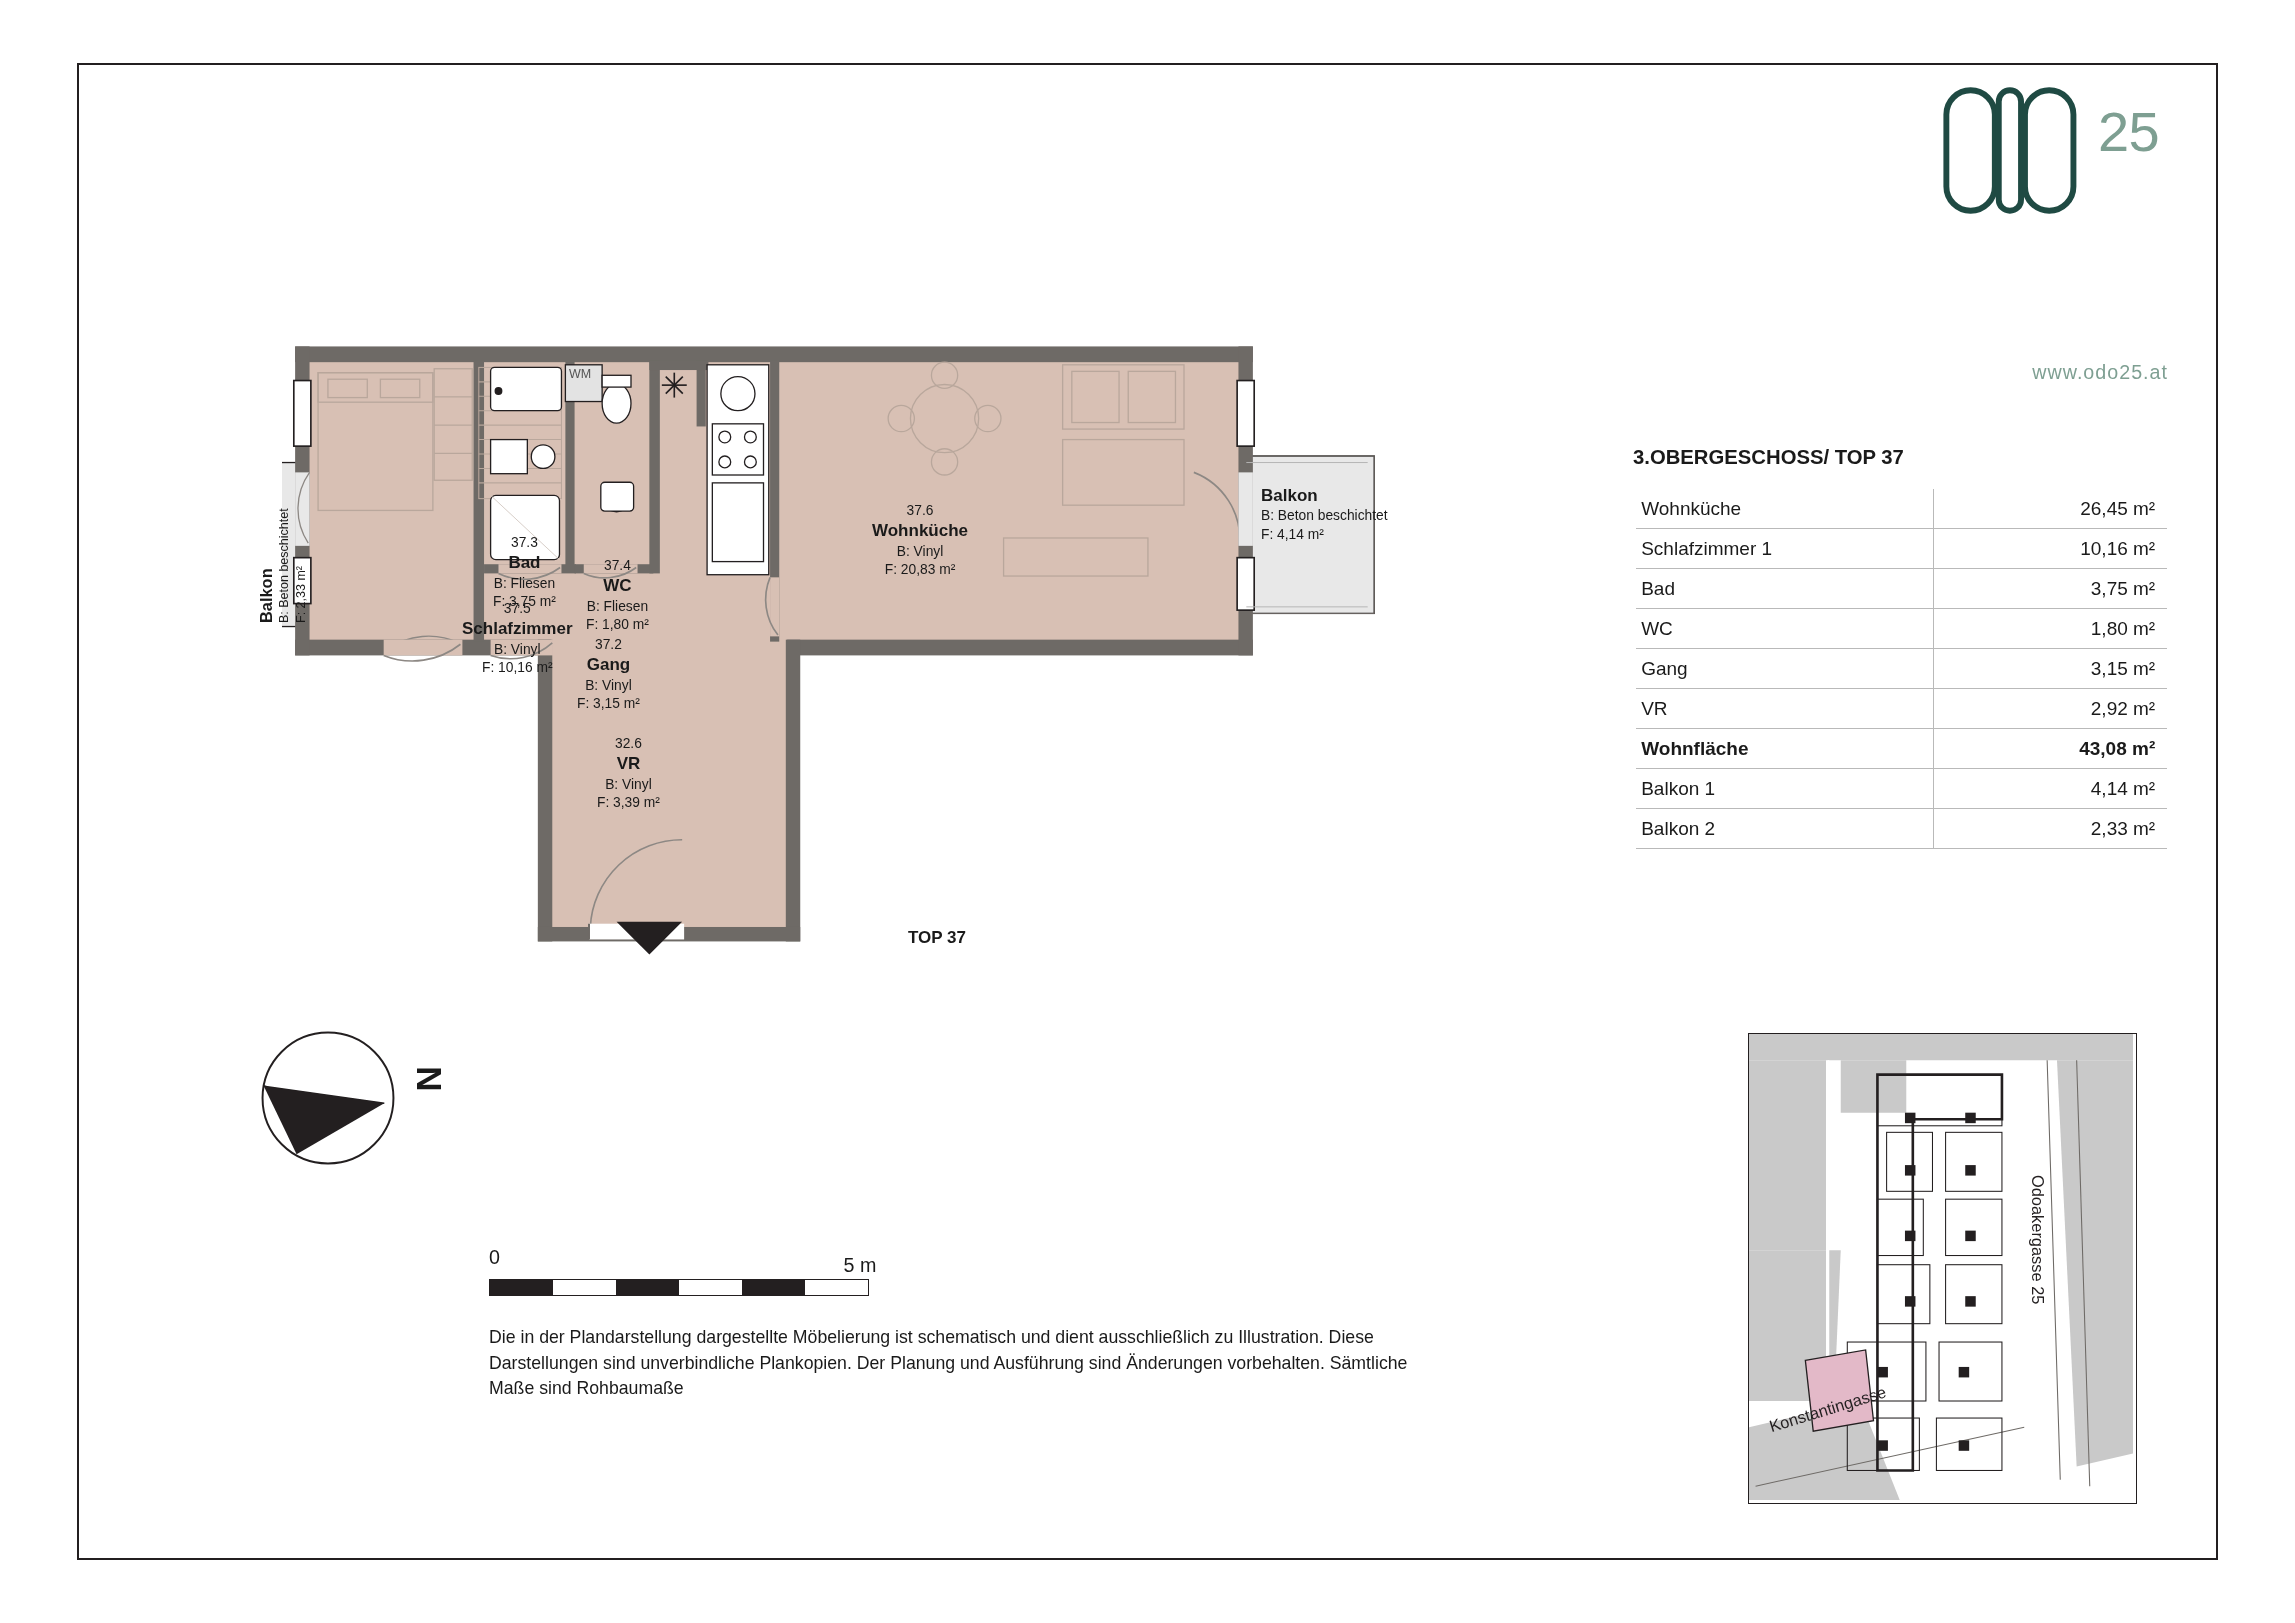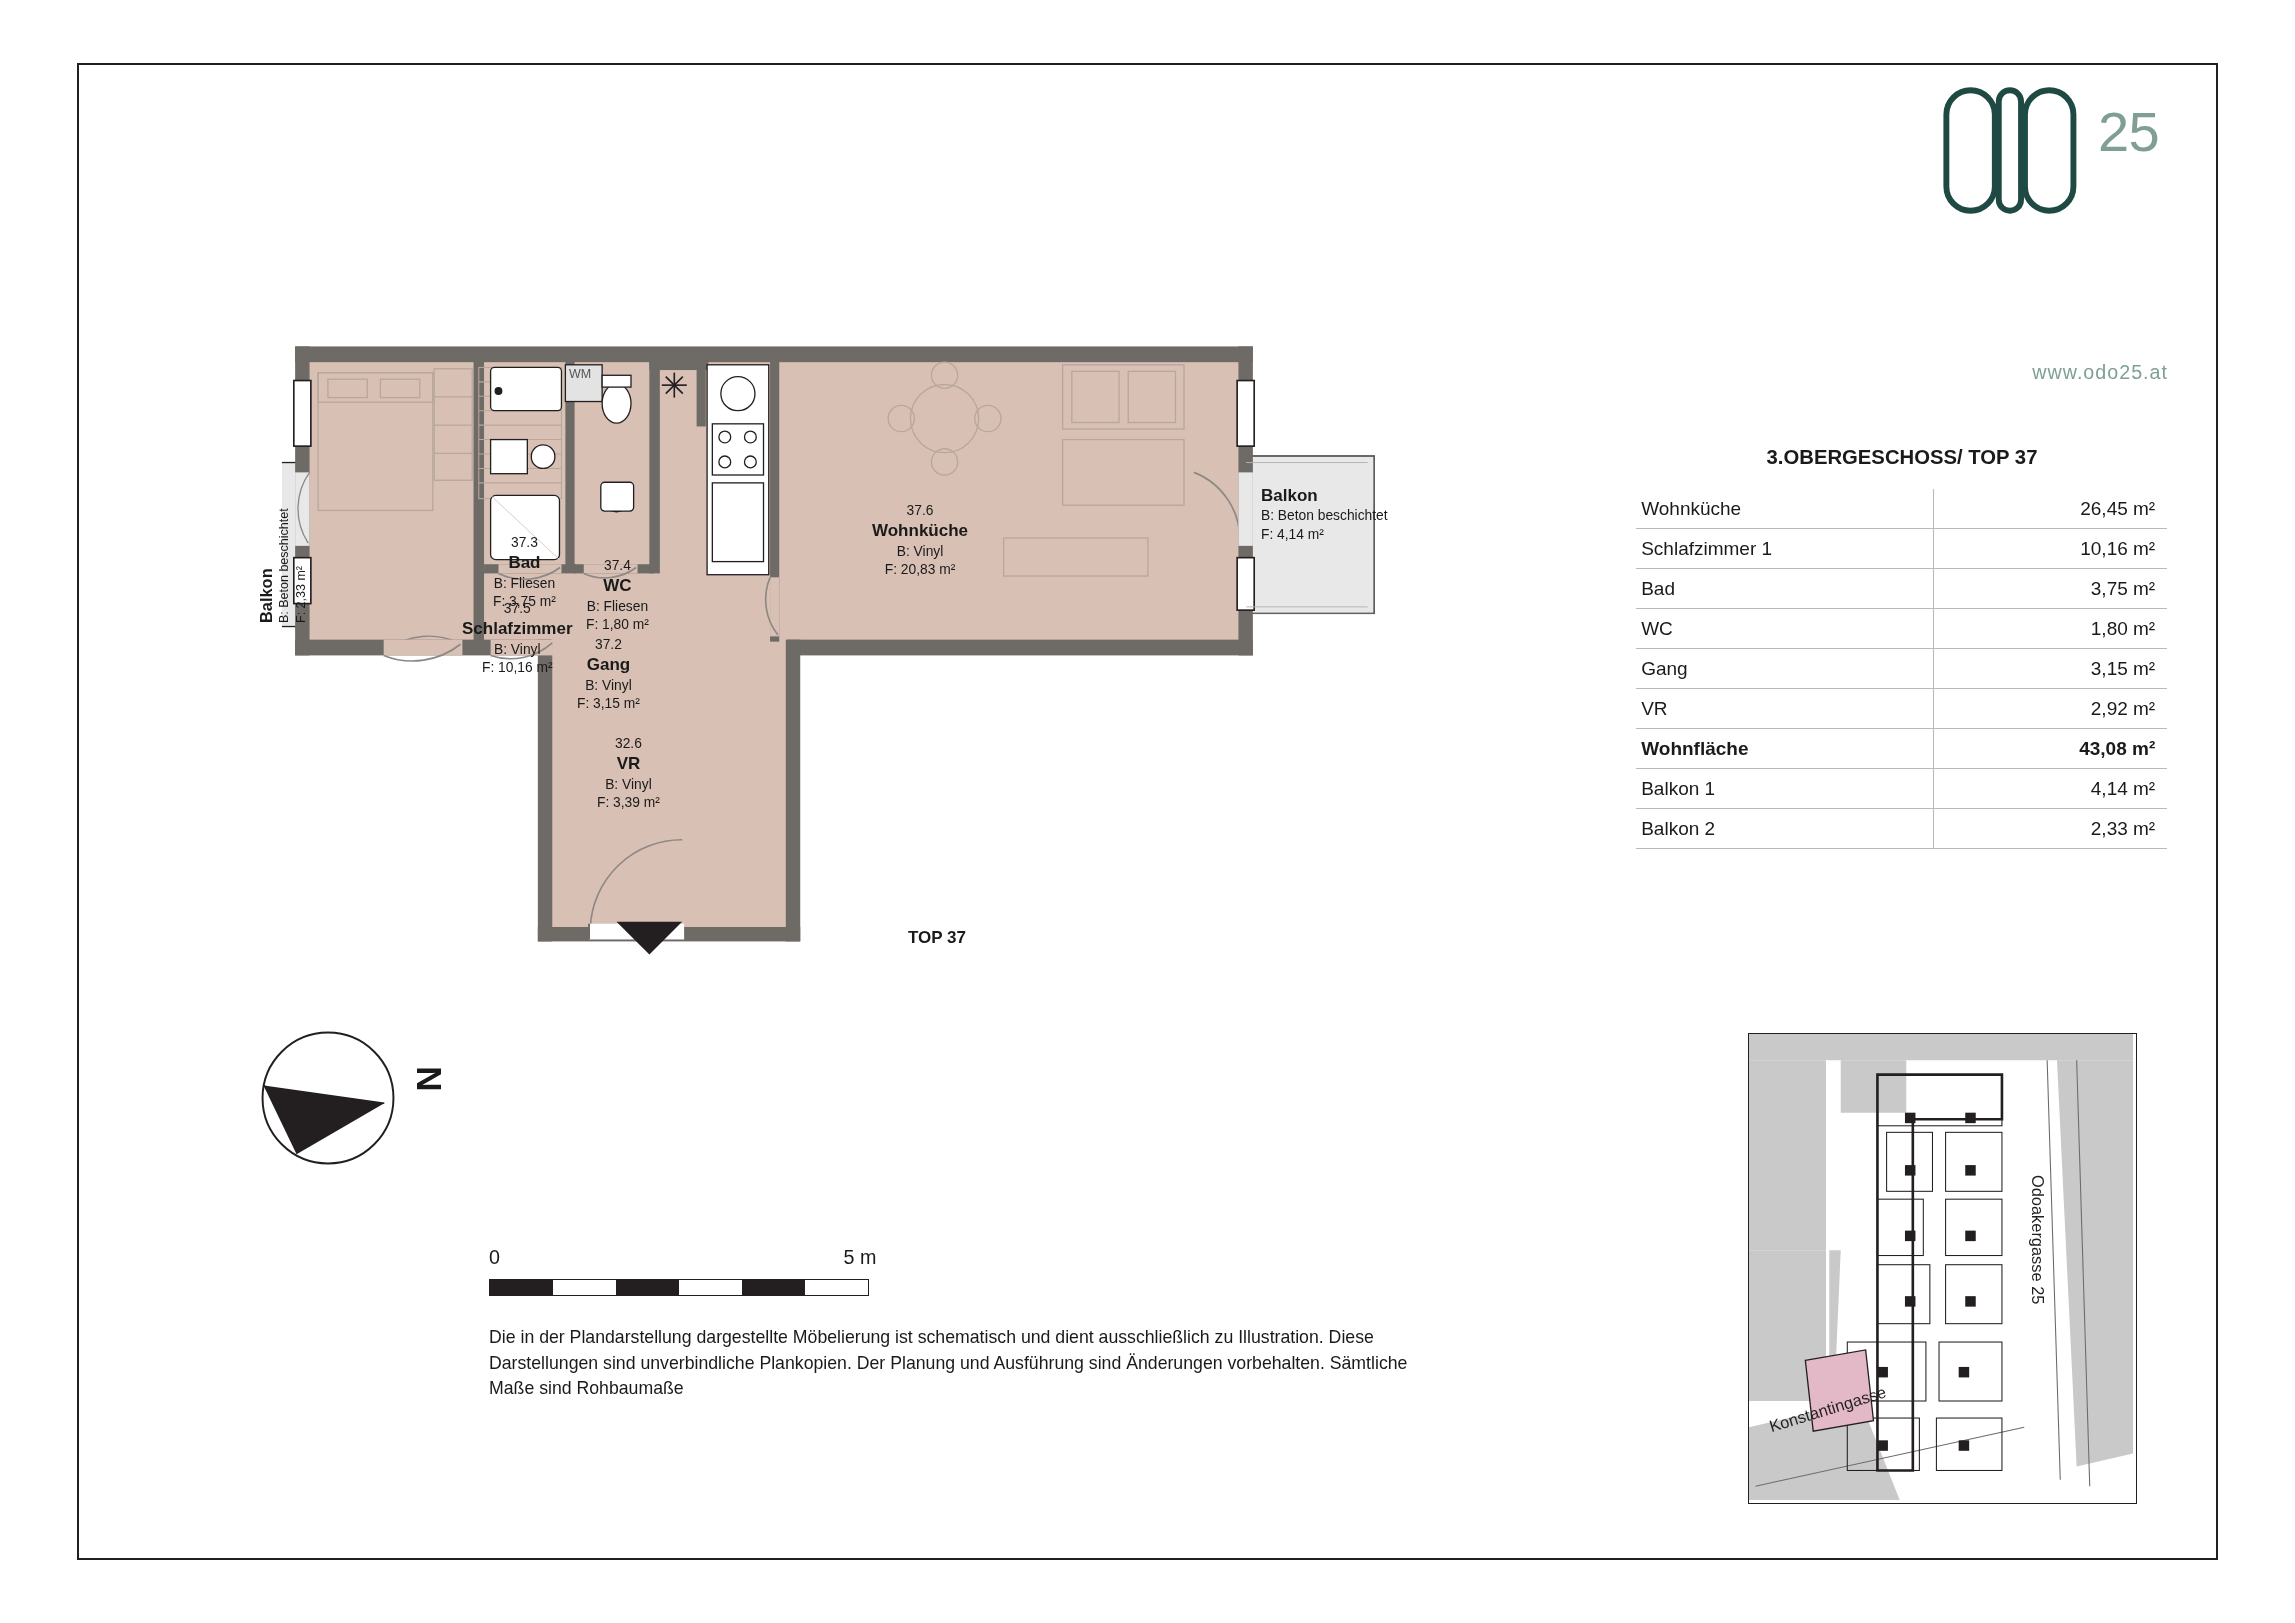--- a/index.html
+++ b/index.html
@@ -52,21 +52,21 @@
     color: #7e9f92;
     letter-spacing: 1px;
   }
 
   
   .unit-title {
     position: absolute;
     left: 1633px;
     top: 446px;
     width: 538px;
-    text-align: center;
+    text-align: left;
     font-size: 20.3px;
     font-weight: bold;
     color: #1a1a1a;
   }
   .area-table {
     position: absolute;
     left: 1636px;
     top: 489px;
     width: 531px;
     border-collapse: collapse;
@@ -149,21 +149,21 @@
     transform-origin: center;
   }
 
   
   .scalebar { position: absolute; left: 489px; top: 1246px; width: 394px; height: 59px; }
   .scale-labels {
     position: absolute; left: 0; top: 0; width: 394px;
     font-size: 19.7px;
   }
   .scale-zero { position: absolute; left: 0; top: 0; }
-  .scale-five { position: absolute; right: 6.6px; top: 0; }
+  .scale-five { position: absolute; right: 6.6px; top: 8px; }
   .scale-track {
     position: absolute; left: 0; top: 33px; width: 380px; height: 17px;
     border: 1.3px solid #231f20; box-sizing: border-box; display: flex;
   }
   .scale-track div { flex: 1; }
   .scale-track div:nth-child(odd) { background: #231f20; }
   .scale-track div:nth-child(even) { background: #ffffff; }
 
   
   .disclaimer {

